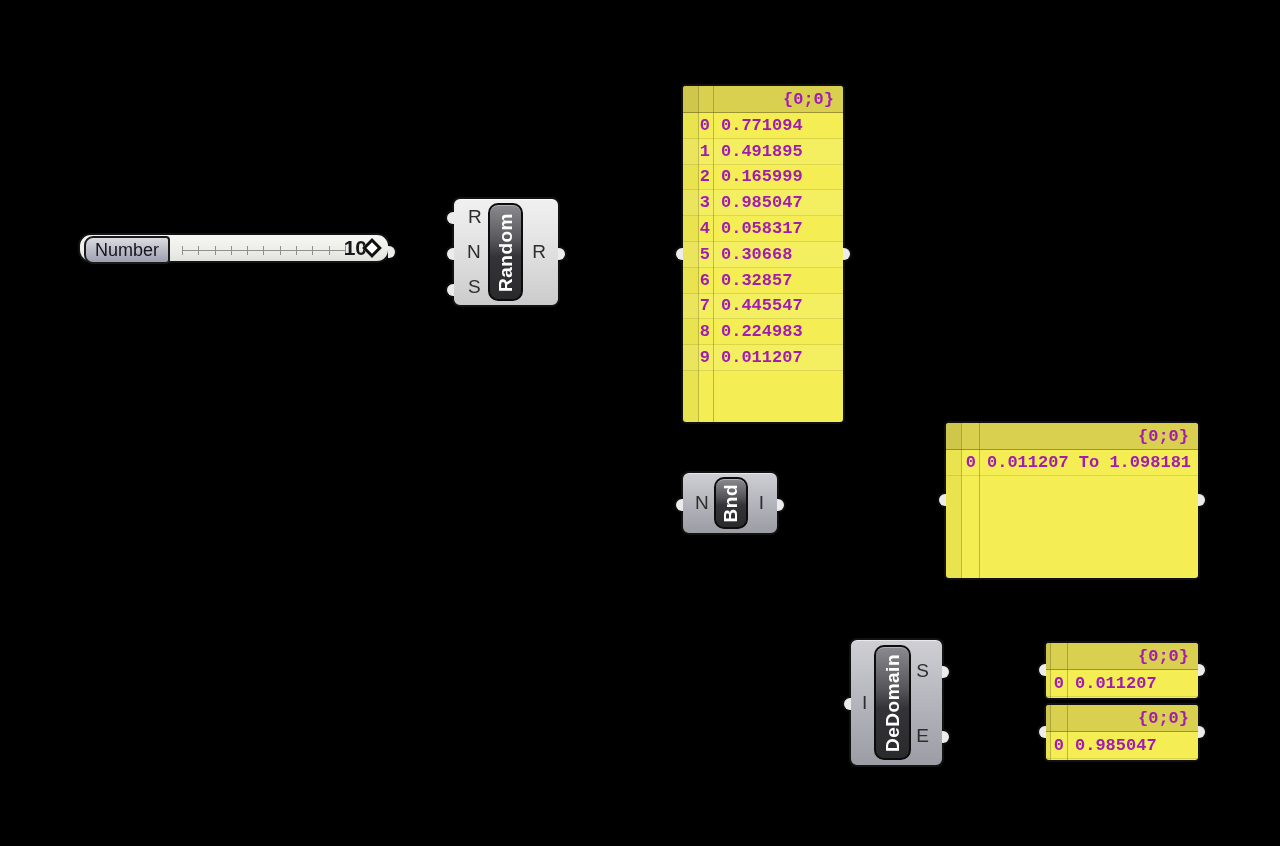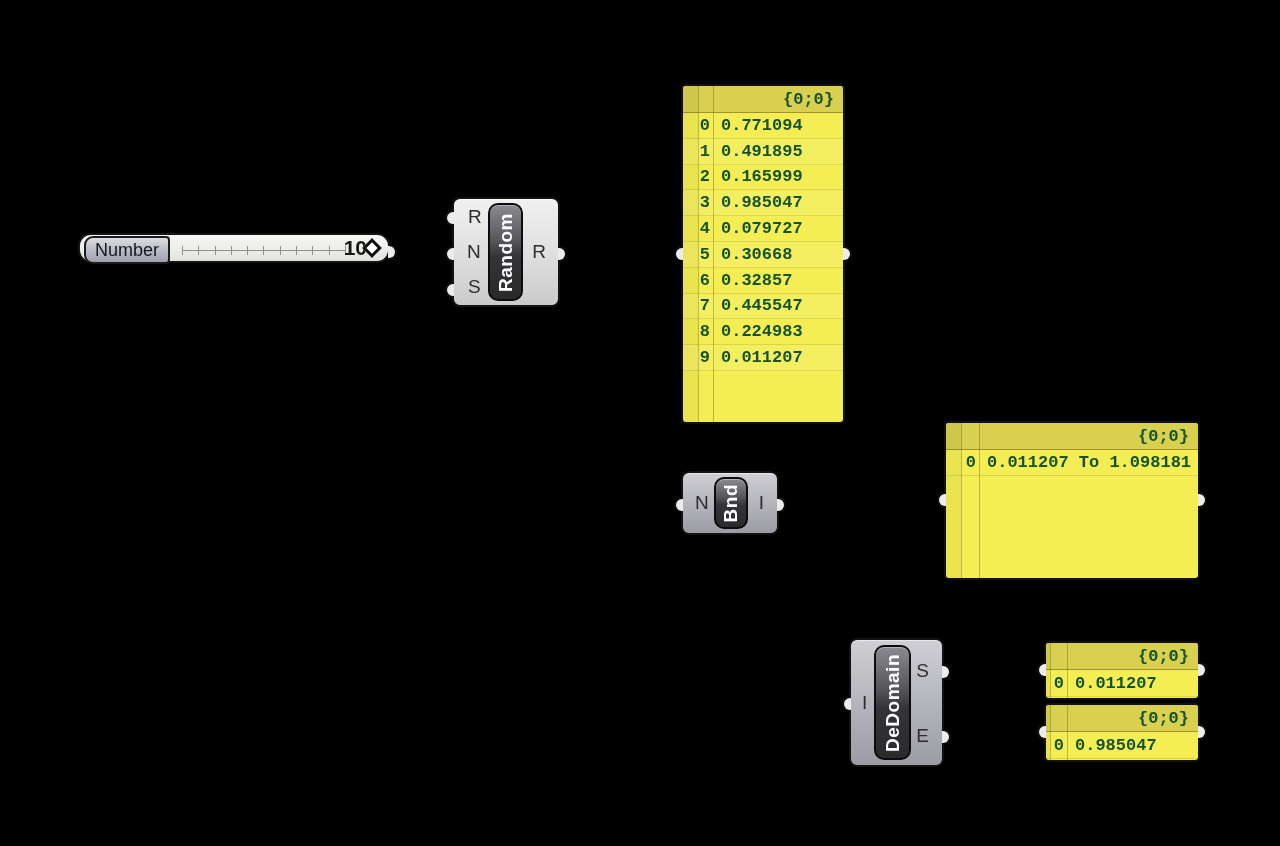--- a/index.html
+++ b/index.html
@@ -19,21 +19,21 @@
   .capsule{position:absolute;background:linear-gradient(180deg,#8A8A90 0%,#55555A 38%,#343438 55%,#2A2A2D 100%);
            border:2px solid #0c0c0c;border-radius:10px;display:flex;align-items:center;justify-content:center;
            box-shadow:inset 0 1px 0 rgba(255,255,255,.35);}
   .vtext{writing-mode:vertical-rl;transform:rotate(180deg);color:#FFFFFF;
          font-size:19px;font-weight:600;letter-spacing:.5px;white-space:nowrap;}
   .portlabel{position:absolute;transform:translateY(-50%);font-size:19px;color:#2D2D2D;}
 
   
   .gh-panel{position:absolute;background:#F4EE54;border:2px solid #111111;border-radius:5px;
             box-shadow:inset 0 1px 0 rgba(255,255,255,.45);
-            font-family:"Liberation Mono",monospace;font-weight:700;color:#14532d;}
+            font-family:"Liberation Mono",monospace;font-weight:700;color:#a21caf;}
   .ph{height:27px;background:#D9D04F;border-bottom:1px solid rgba(95,88,22,.5);
       display:flex;align-items:center;justify-content:flex-end;padding-right:9px;
       font-size:17px;border-radius:3px 3px 0 0;box-sizing:border-box;}
   .strip{position:absolute;top:0;bottom:0;left:0;background:rgba(0,0,0,.045);
          border-right:1px solid rgba(110,102,25,.35);}
   .vdiv{position:absolute;top:0;bottom:0;width:1px;background:rgba(110,102,25,.42);}
   .rows{position:absolute;left:0;right:0;top:27px;}
   .prow{display:flex;align-items:center;font-size:17px;border-bottom:1px solid rgba(125,117,30,.20);box-sizing:border-box;}
   .prow:nth-child(even){background:rgba(255,255,255,.08);}
   .idx{box-sizing:border-box;text-align:right;padding-right:4px;flex:none;}
@@ -100,21 +100,21 @@
       <div class="prow" style="height:25.8px;">
           <span class="idx" style="width:31px;">2</span>
           <span class="val">0.165999</span>
         </div>
       <div class="prow" style="height:25.8px;">
           <span class="idx" style="width:31px;">3</span>
           <span class="val">0.985047</span>
         </div>
       <div class="prow" style="height:25.8px;">
           <span class="idx" style="width:31px;">4</span>
-          <span class="val">0.079727</span>
+          <span class="val">0.058317</span>
         </div>
       <div class="prow" style="height:25.8px;">
           <span class="idx" style="width:31px;">5</span>
           <span class="val">0.30668</span>
         </div>
       <div class="prow" style="height:25.8px;">
           <span class="idx" style="width:31px;">6</span>
           <span class="val">0.32857</span>
         </div>
       <div class="prow" style="height:25.8px;">

